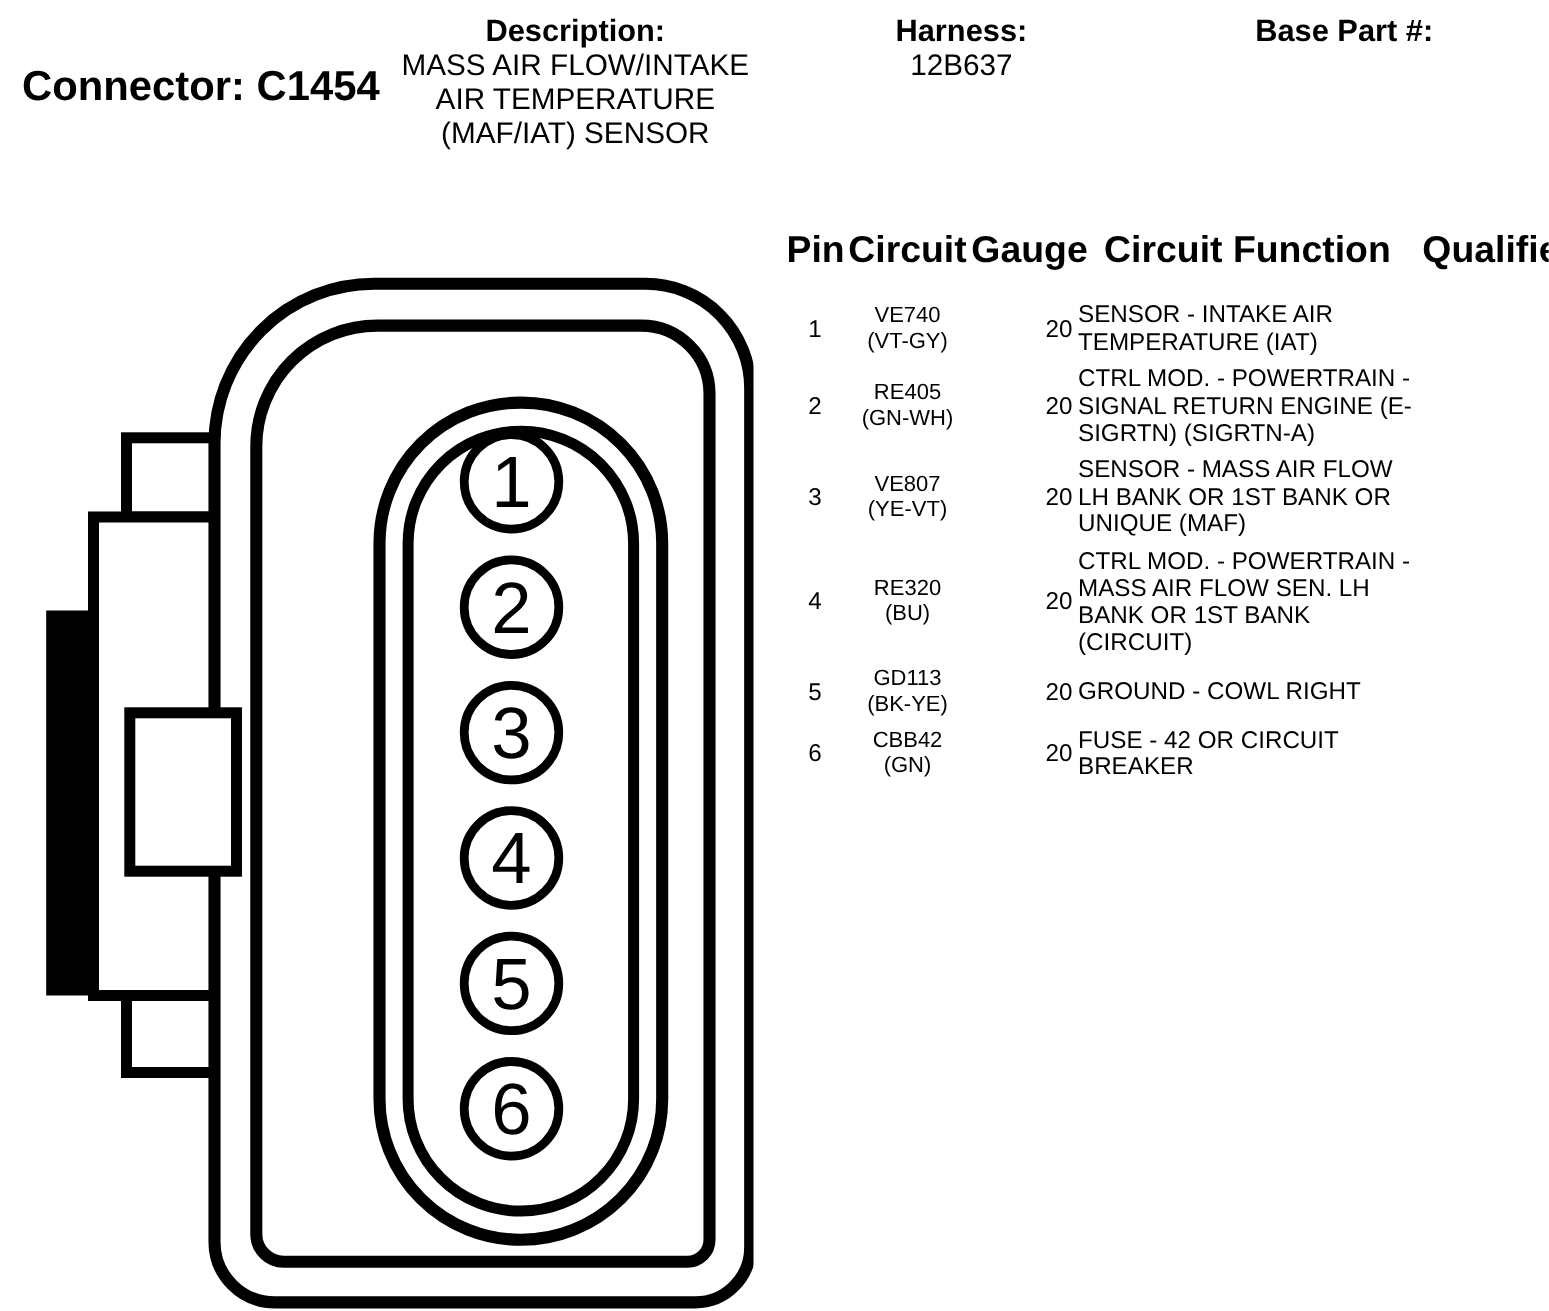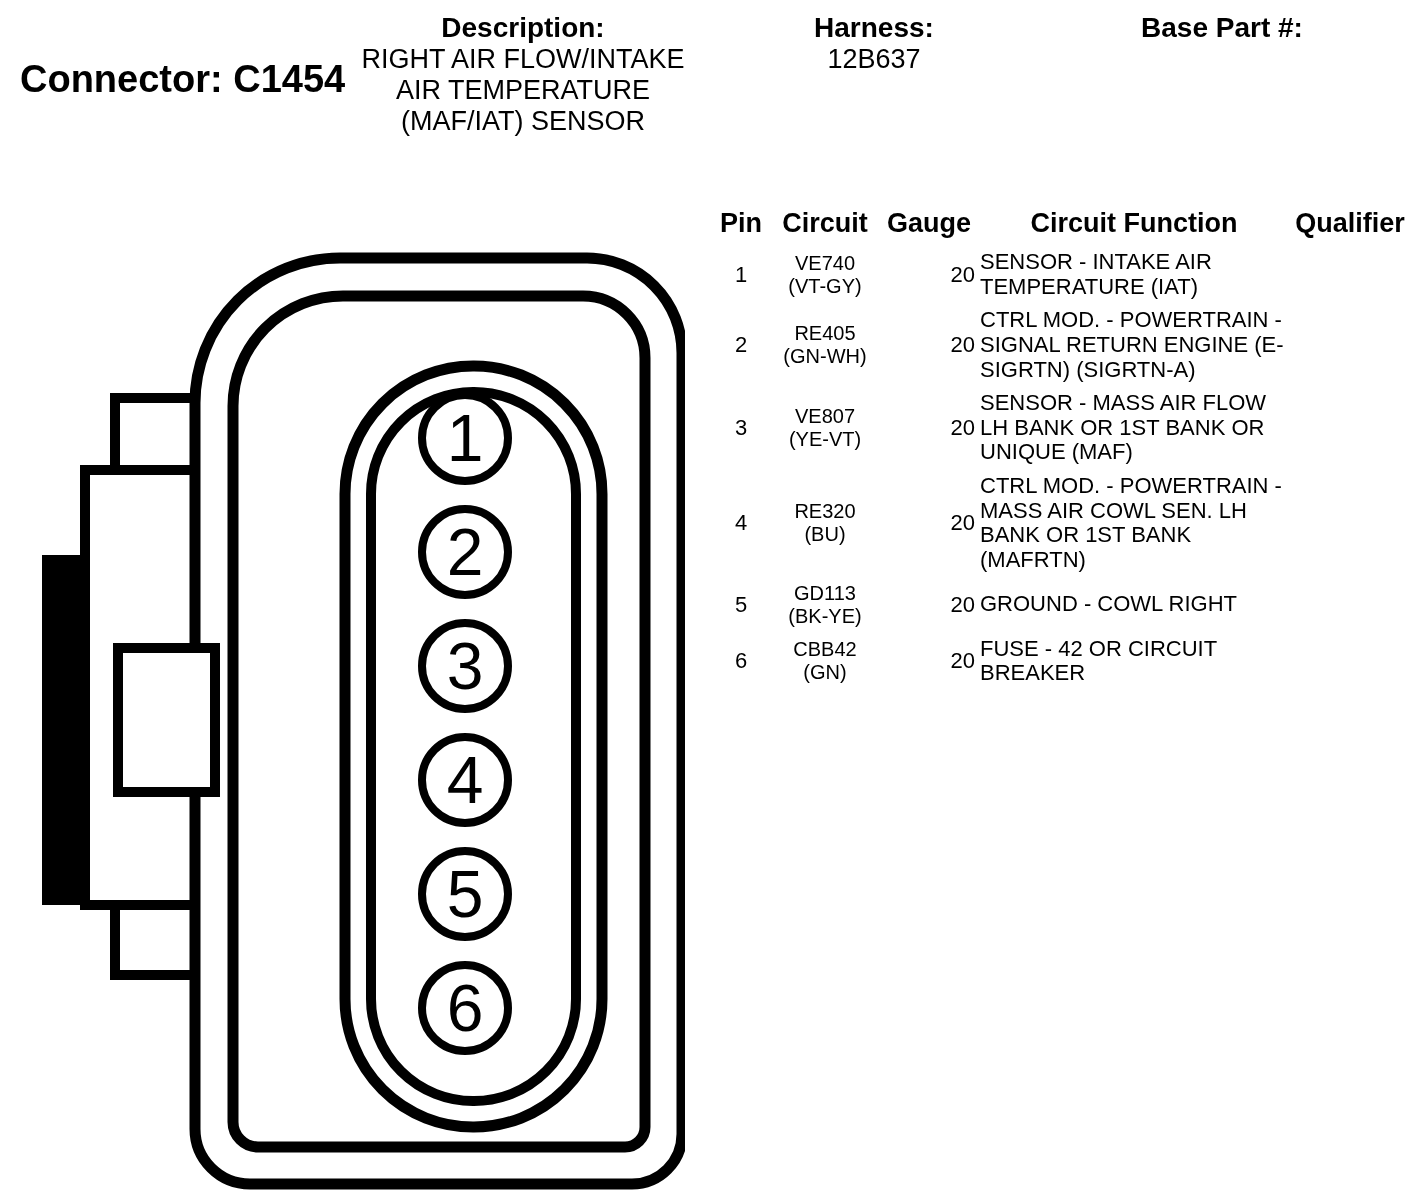--- a/index.html
+++ b/index.html
@@ -43,24 +43,24 @@
     left:715px; top:208px;
     width:692px;
   }
   .trow {
     display:grid;
     grid-template-columns:52px 116px 92px 318px 114px;
     align-items:center;
     margin-bottom:9px;
   }
   .thead {
-    font-size:27px;
+    font-size:34px;
     font-weight:bold;
     align-items:baseline;
-    margin-bottom:11px;
+    margin-bottom:27px;
   }
   .thead > span { text-align:center; }
   .c-pin     { text-align:center; font-size:22px; }
   .c-circuit { text-align:center; font-size:20px; line-height:1.15; }
   .c-gauge   { text-align:right; font-size:22px; }
   .c-func    { font-size:22px; line-height:1.12; padding-left:5px; }
   .c-qual    { font-size:22px; text-align:center; }
 
   
   .connector-svg {
@@ -74,21 +74,21 @@
 </style>
 </head>
 <body>
 
 <div class="page">
 
   <div class="connector-title">Connector: C1454</div>
 
   <div class="head-block desc-block">
     <div class="col-label">Description:</div>
-    <div class="head-value">RIGHT AIR FLOW/INTAKE AIR TEMPERATURE (MAF/IAT) SENSOR</div>
+    <div class="head-value">MASS AIR FLOW/INTAKE AIR TEMPERATURE (MAF/IAT) SENSOR</div>
   </div>
 
   <div class="head-block harness-block">
     <div class="col-label">Harness:</div>
     <div class="head-value">12B637</div>
   </div>
 
   <div class="head-block basepart-block">
     <div class="col-label">Base Part #:</div>
   </div>
@@ -136,21 +136,21 @@
       <div class="c-qual"></div>
     </div>
 
     <div class="trow">
       <div class="c-pin">4</div>
       <div class="c-circuit">
         <div>RE320</div>
         <div>(BU)</div>
       </div>
       <div class="c-gauge">20</div>
-      <div class="c-func">CTRL MOD. - POWERTRAIN - MASS AIR COWL SEN. LH BANK OR 1ST BANK (MAFRTN)</div>
+      <div class="c-func">CTRL MOD. - POWERTRAIN - MASS AIR FLOW SEN. LH BANK OR 1ST BANK (CIRCUIT)</div>
       <div class="c-qual"></div>
     </div>
 
     <div class="trow">
       <div class="c-pin">5</div>
       <div class="c-circuit">
         <div>GD113</div>
         <div>(BK-YE)</div>
       </div>
       <div class="c-gauge">20</div>

